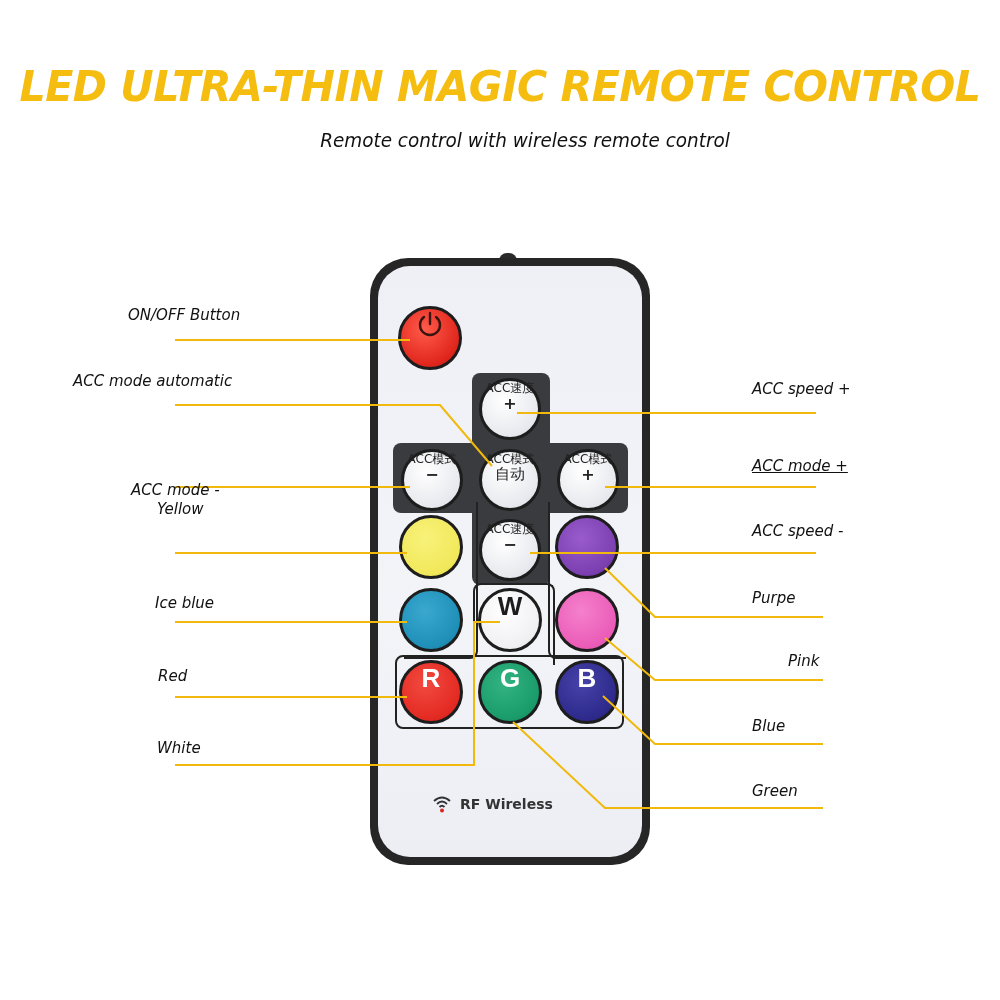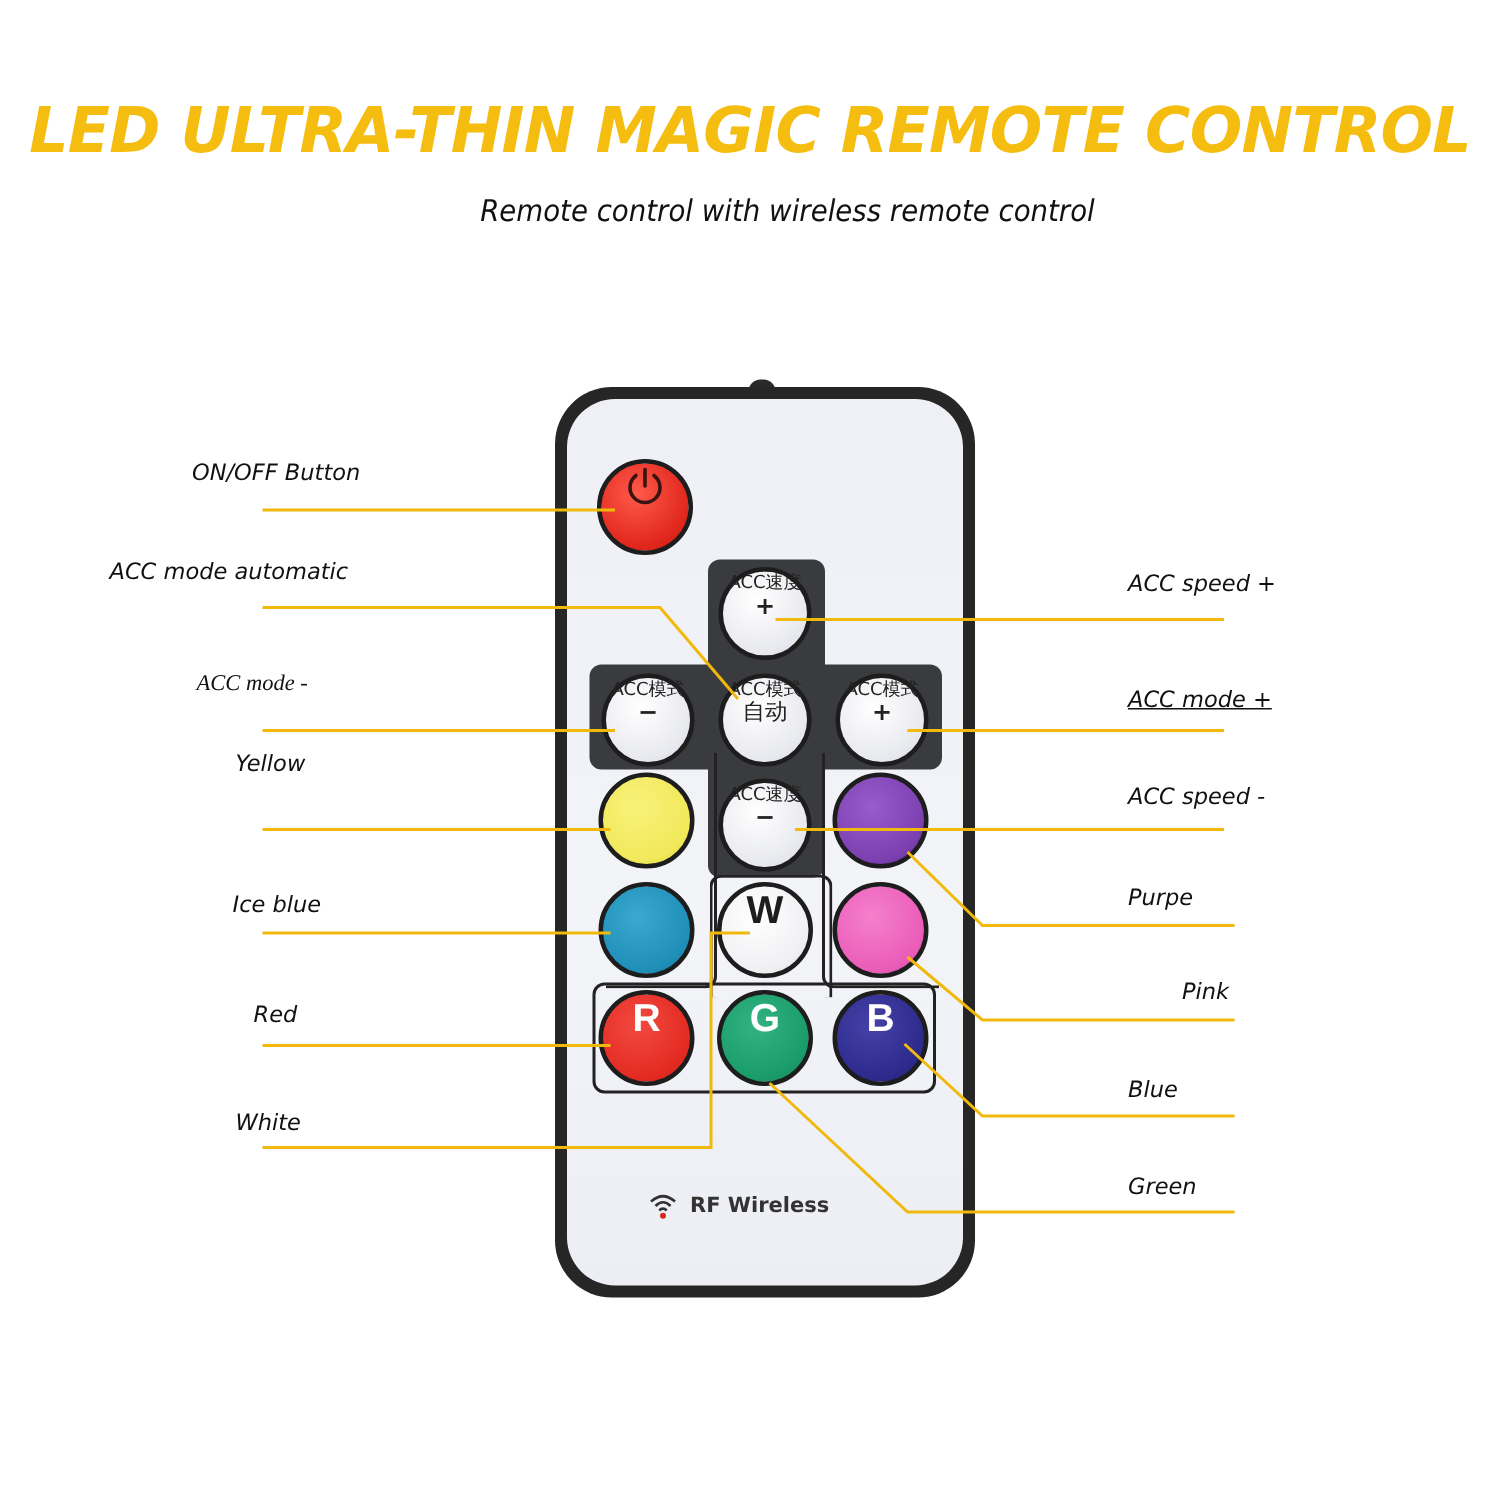--- a/index.html
+++ b/index.html
@@ -114,24 +114,24 @@
     <polyline points="530,553 816,553"></polyline>
     <polyline points="605,568 655,617 823,617"></polyline>
     <polyline points="605,638 655,680 823,680"></polyline>
     <polyline points="603,696 655,744 823,744"></polyline>
     <polyline points="513,722 605,808 823,808"></polyline>
   </g>
 </svg>
 
 <div class="lbl" style="left:128px;top:306px;">ON/OFF Button</div>
 <div class="lbl" style="left:73px;top:372px;">ACC mode automatic</div>
-<div class="lbl" style="left:131px;top:448px;font-family:Liberation Serif, serif;">ACC mode -</div>
+<div class="lbl" style="left:131px;top:481px;">ACC mode -</div>
 <div class="lbl" style="left:157px;top:500px;">Yellow</div>
 <div class="lbl" style="left:155px;top:594px;">Ice blue</div>
-<div class="lbl" style="left:169px;top:667px;">Red</div>
+<div class="lbl" style="left:158px;top:667px;">Red</div>
 <div class="lbl" style="left:157px;top:739px;">White</div>
 
 <div class="lbl" style="left:752px;top:380px;">ACC speed +</div>
 <div class="lbl" style="left:752px;top:457px;text-decoration:underline;">ACC mode +</div>
 <div class="lbl" style="left:752px;top:522px;">ACC speed -</div>
 <div class="lbl" style="left:752px;top:589px;">Purpe</div>
 <div class="lbl" style="left:788px;top:652px;">Pink</div>
 <div class="lbl" style="left:752px;top:717px;">Blue</div>
 <div class="lbl" style="left:752px;top:782px;">Green</div>
 

